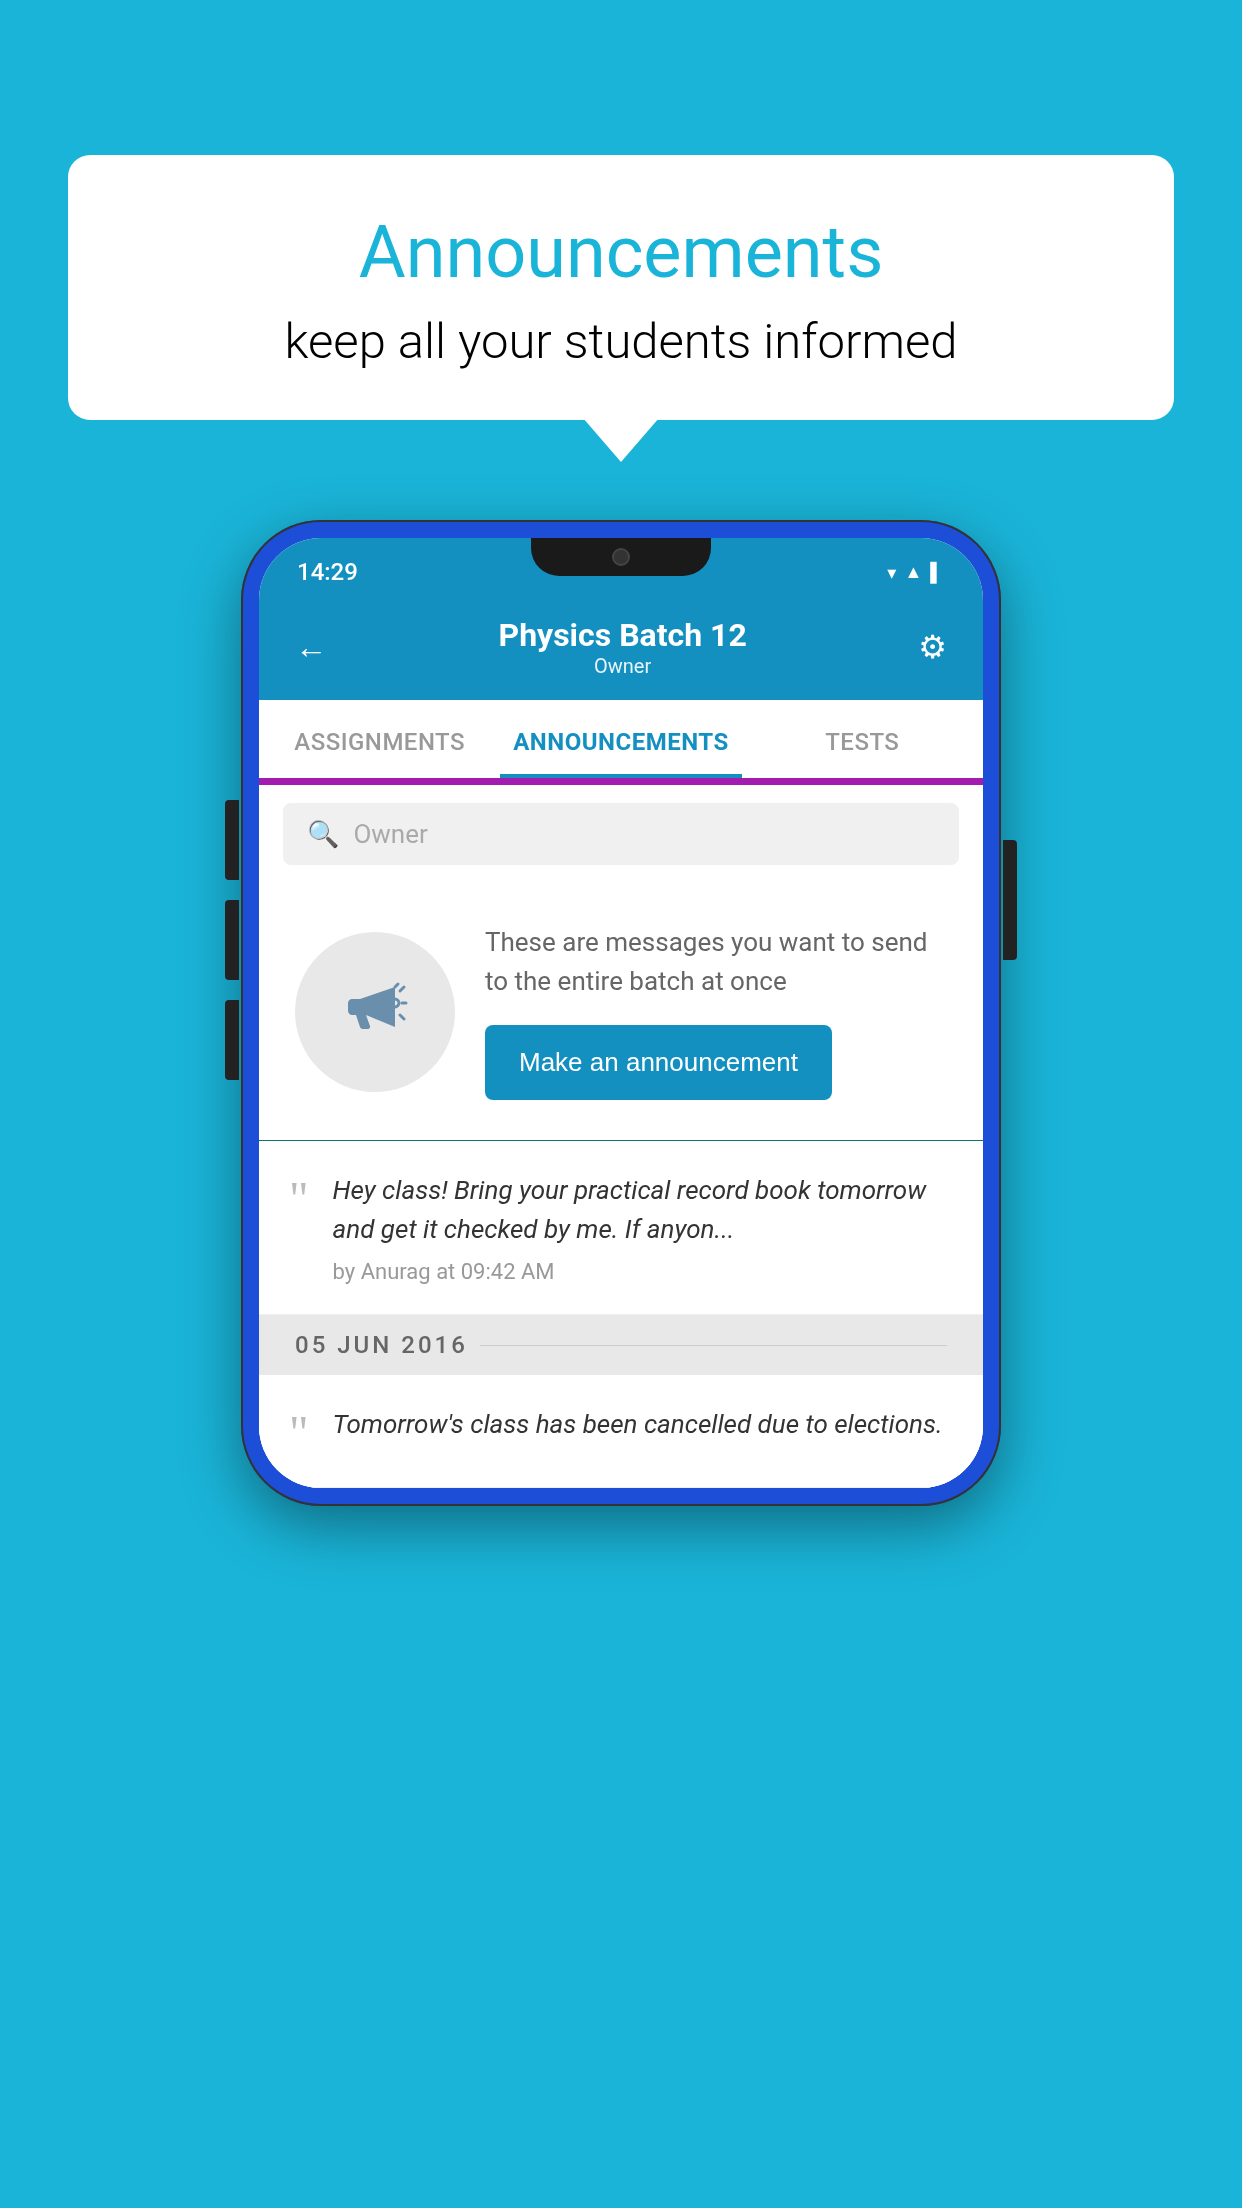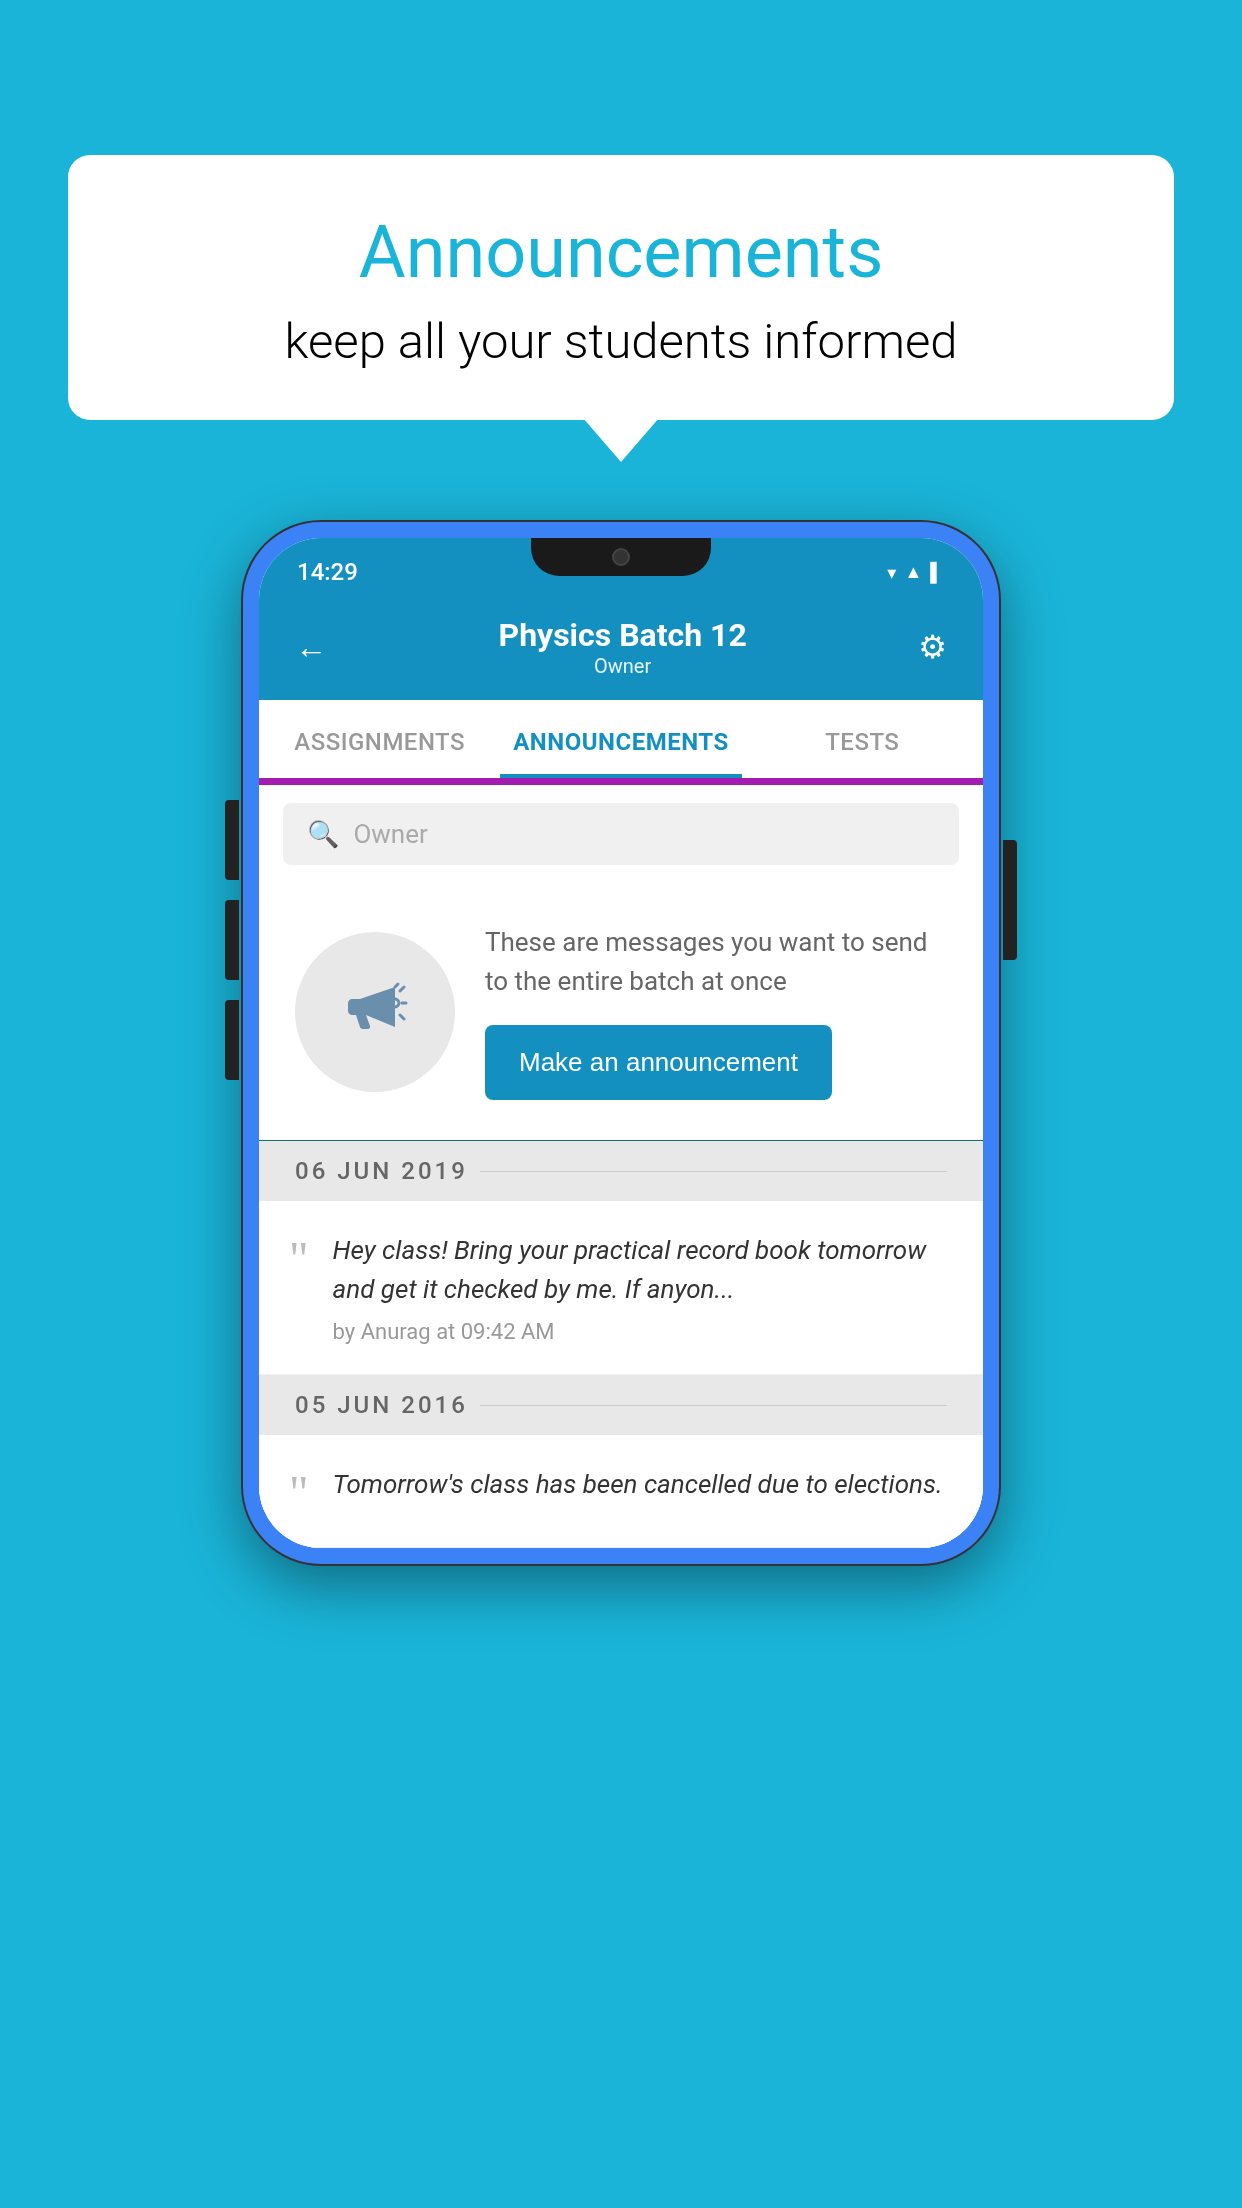--- a/index.html
+++ b/index.html
@@ -62,21 +62,21 @@
     
     .phone-container {
       position: absolute;
       top: 520px;
       left: 50%;
       transform: translateX(-50%);
       width: 760px;
     }
 
     .phone-outer {
-      background: #3b82f6;
+      background: #1d4ed8;
       border-radius: 80px;
       padding: 18px;
       box-shadow: 0 20px 60px rgba(0,0,0,0.4), inset 0 0 0 2px #333;
       position: relative;
     }
 
     
     .phone-outer::before {
       content: '';
       position: absolute;
@@ -449,24 +449,20 @@
                 <line x1="60" y1="46" x2="64" y2="50" stroke="#6a8fad" stroke-width="3" stroke-linecap="round"></line>
               </svg>
             </span>
           </div>
           <div class="promo-content">
             <div class="promo-description">These are messages you want to send to the entire batch at once</div>
             <button class="make-announcement-btn">Make an announcement</button>
           </div>
         </div>
 
-        <div class="date-separator">
-          <span class="date-separator-text">06  JUN  2019</span>
-          <div class="date-separator-line"></div>
-        </div>
 
         <div class="announcement-item">
           <span class="quote-icon">"</span>
           <div class="announcement-content">
             <div class="announcement-text">Hey class! Bring your practical record book tomorrow and get it checked by me. If anyon...</div>
             <div class="announcement-meta">by Anurag at 09:42 AM</div>
           </div>
         </div>
 
         <div class="date-separator">

